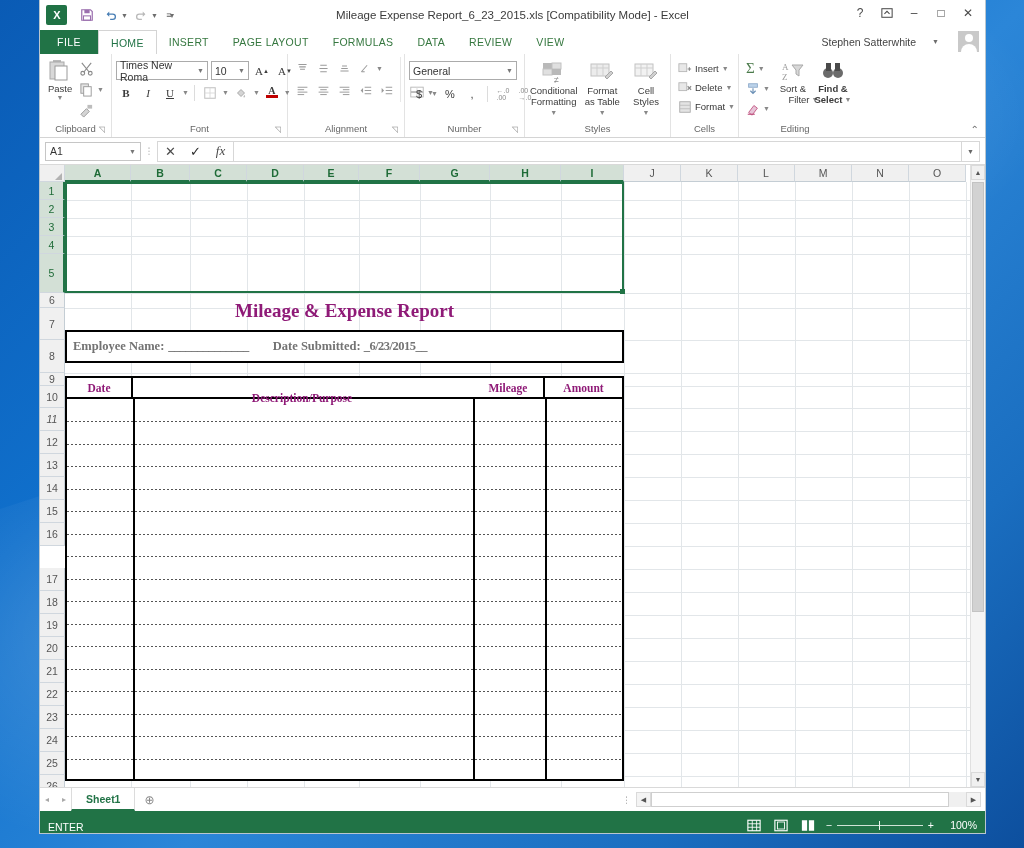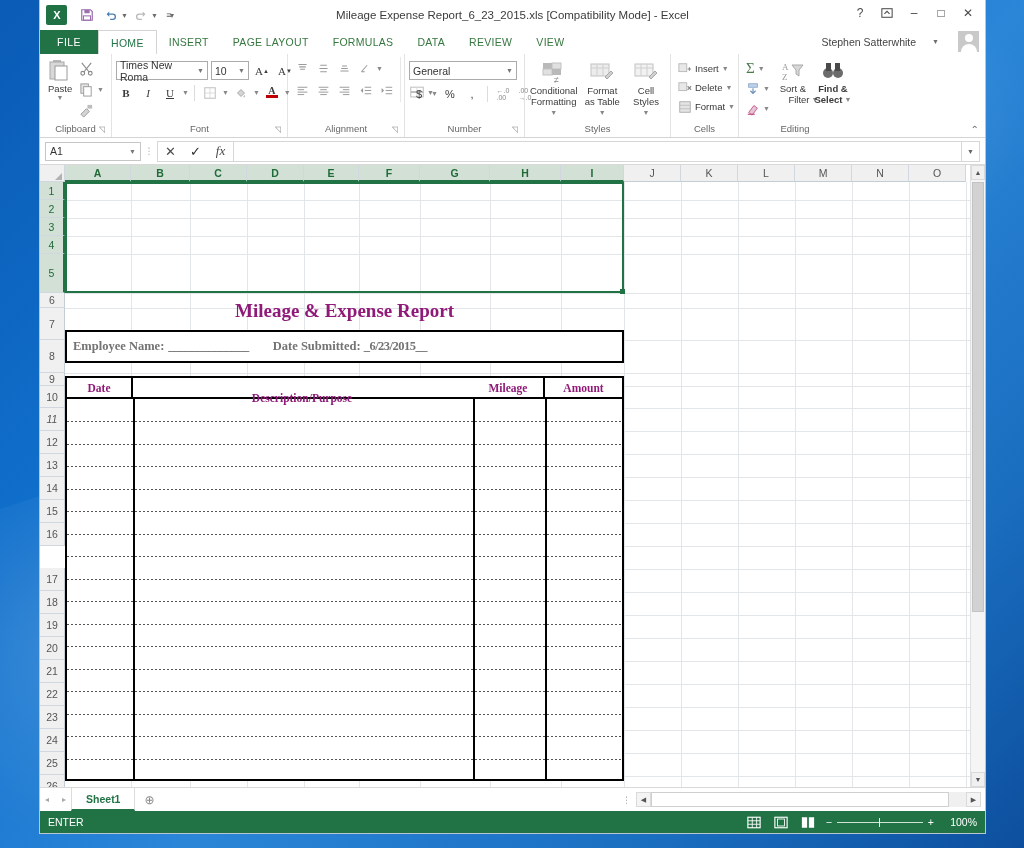--- a/index.html
+++ b/index.html
@@ -267,21 +267,21 @@
   .tabbar-right { margin-left:auto; display:flex; align-items:center; gap: 4px; padding-right: 4px; }
   .hdots { color:#9a9a9a; font-size:9px; letter-spacing:1px; }
   .hscroll-wrap { display:flex; align-items:center; width: 345px; height: 16px; }
   .hsb-btn { width:15px; height:15px; display:flex; align-items:center; justify-content:center;
              font-size:7px; color:#555; border:1px solid #dadada; background:#f4f4f4; }
   .hsb-track { flex:1; height:15px; background:#f0f0f0; position:relative; }
   .hsb-thumb { position:absolute; left:0; top:0; bottom:0; width: 298px; background:#fff; border:1px solid #cfcfcf; }
 
   
   .statusbar {
-    height: 22px; background: #217346; color: #fff; display: flex; align-items: center;
+    height: 22px; background: #217346; color: #fff; display: flex; align-items: flex-end;
     font-size: 10.5px; flex: none; padding: 0 8px;
   }
   .sb-right { margin-left: auto; display: flex; align-items: center; gap: 9px; }
   .vbtn { width: 18px; height: 16px; display:flex; align-items:center; justify-content:center; }
   .zoom-slider { display:flex; align-items:center; gap:5px; }
   .zs-line { width: 86px; height: 1px; background: #cfe3d6; position: relative; }
   .zs-line::after { content:""; position:absolute; left:42px; top:-4px; width:1px; height:9px; background:#eaf4ee; }
   .zoom-pct { width: 34px; text-align: right; }
 </style>
 </head>

